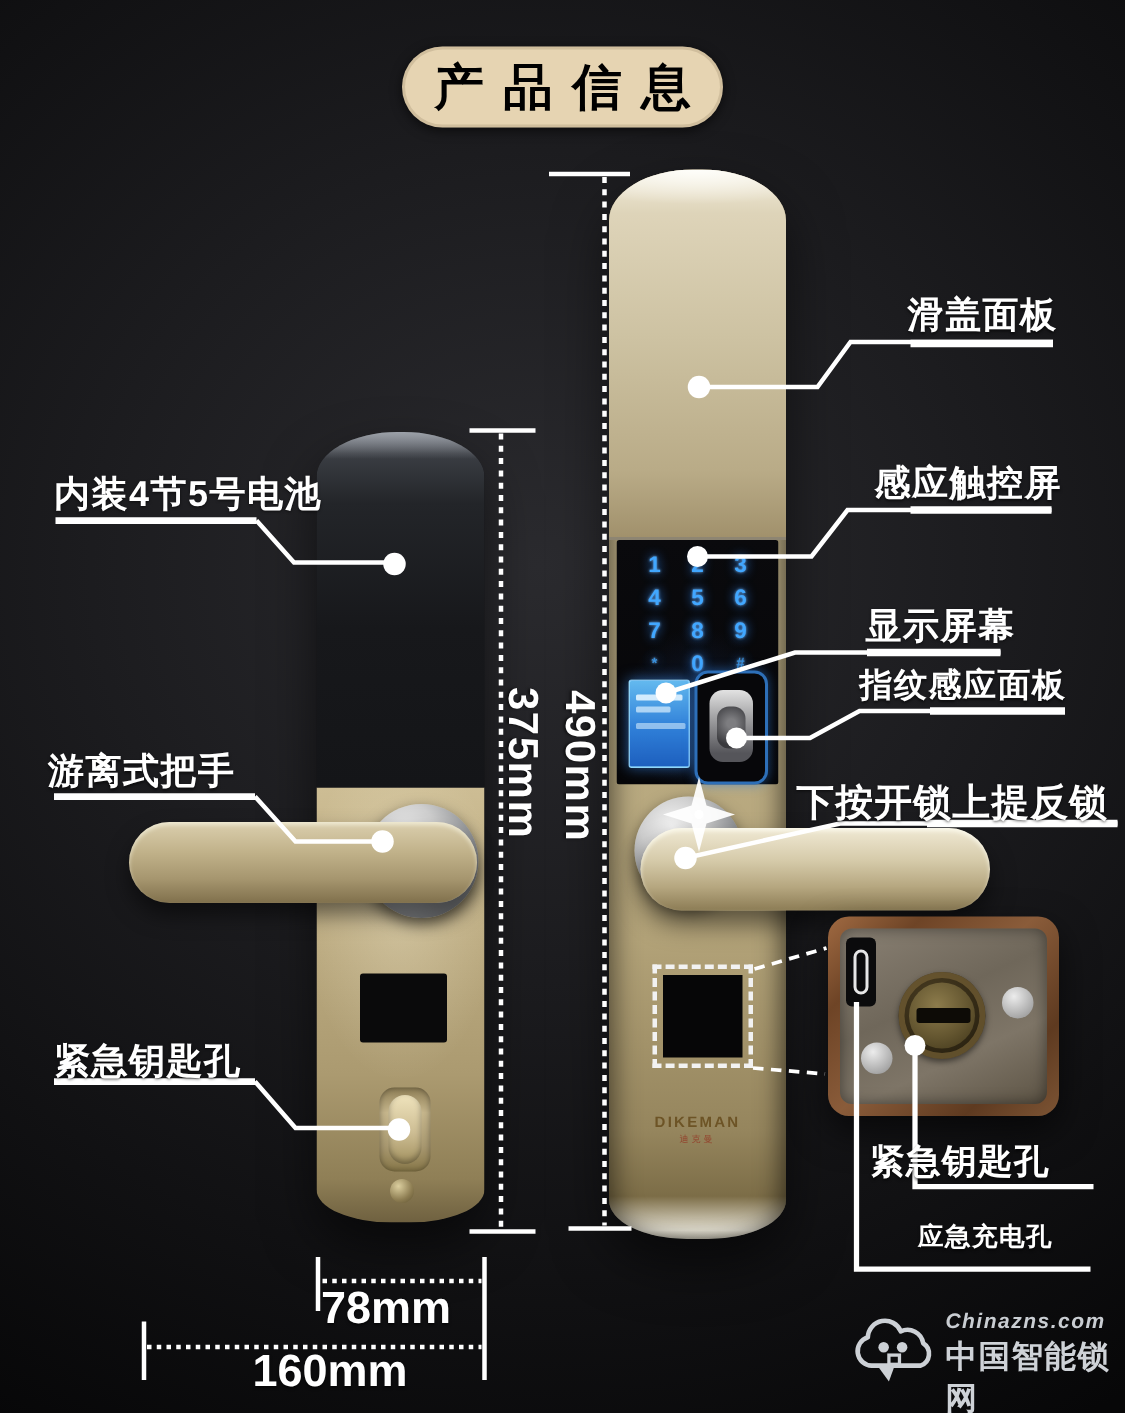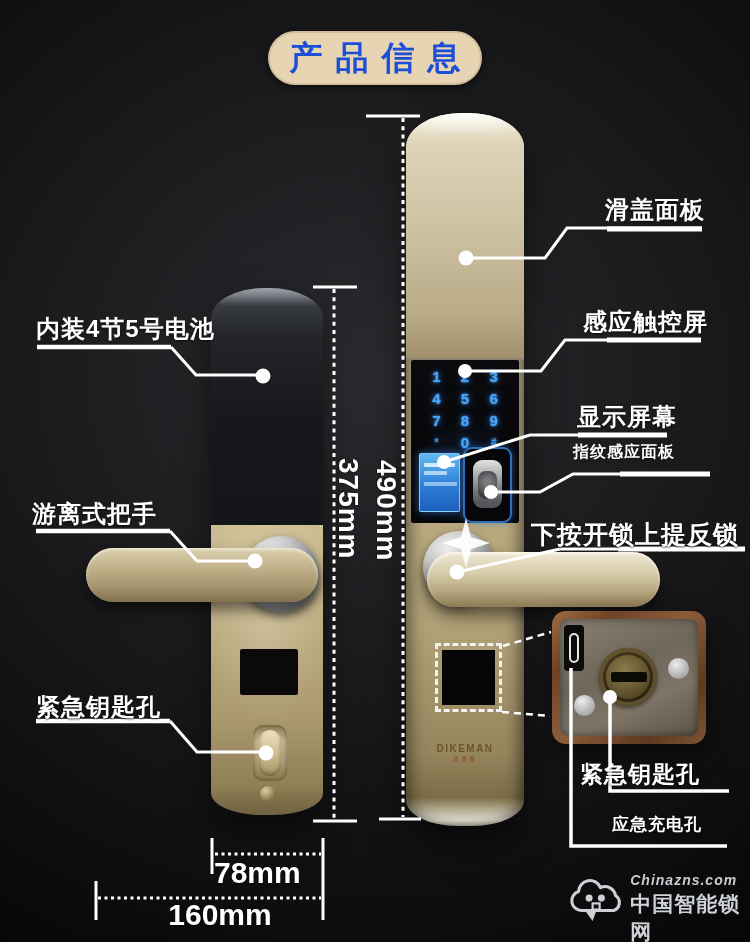--- a/index.html
+++ b/index.html
@@ -8,21 +8,21 @@
     font-family:"Liberation Sans",sans-serif;
     background:
       radial-gradient(95% 70% at 48% 40%, #2b2b2f 0%, #1c1c1f 42%, #111113 72%, #070708 100%);
   }
   
   .title-pill{
     position:absolute;left:268px;top:31px;width:214px;height:54px;
     background:#e6d4b2;border-radius:28px;display:flex;align-items:center;justify-content:center;
     box-shadow:0 2px 8px rgba(0,0,0,.6), inset 0 0 0 2px rgba(90,70,40,.15);
   }
-  .title-pill span{font-size:33px;font-weight:700;color:#1d4ed8;letter-spacing:13px;margin-right:-13px;}
+  .title-pill span{font-size:33px;font-weight:700;color:#000000;letter-spacing:13px;margin-right:-13px;}
   
   .lock-left{
     position:absolute;left:211px;top:288px;width:112px;height:527px;overflow:hidden;
     border-radius:54px 54px 50px 50px / 30px 30px 22px 22px;
     box-shadow:inset 10px 0 16px -6px rgba(0,0,0,.55), inset -10px 0 16px -6px rgba(0,0,0,.6), 0 16px 34px rgba(0,0,0,.55);
   }
   .battery-cover{position:relative;width:100%;height:237px;
     background:linear-gradient(180deg,#64686f 0%,#3b3e44 6%,#232529 20%,#17181b 55%,#141518 100%);}
   .cover-sheen{position:absolute;left:0;top:0;width:100%;height:18px;
     background:linear-gradient(180deg,rgba(175,180,188,.75),rgba(175,180,188,0));}
@@ -254,21 +254,21 @@
     <line x1="502" y1="712" x2="550" y2="716" stroke="#fff" stroke-width="2.5" stroke-dasharray="7 5"></line>
 
     <path d="M466 518 L471 537 L490 543 L471 549 L466 568 L461 549 L442 543 L461 537 Z" fill="#fff" opacity="0.93"></path>
     <circle cx="466" cy="543" r="3" fill="#fff"></circle>
   </svg>
 
   <div class="callout" style="left:605px;top:194px;">滑盖面板</div>
   <div class="callout" style="left:36px;top:313px;">内装4节5号电池</div>
   <div class="callout" style="left:583px;top:306px;">感应触控屏</div>
   <div class="callout" style="left:577px;top:401px;">显示屏幕</div>
-  <div class="callout" style="left:573px;top:442px;font-size:16px;">指纹感应面板</div>
+  <div class="callout" style="left:573px;top:442px;font-size:22px;">指纹感应面板</div>
   <div class="callout" style="left:32px;top:498px;">游离式把手</div>
   <div class="callout" style="left:531px;top:518px;font-size:25px;">下按开锁上提反锁</div>
   <div class="callout" style="left:36px;top:691px;">紧急钥匙孔</div>
   <div class="callout" style="left:580px;top:759px;font-size:23px;">紧急钥匙孔</div>
   <div class="callout" style="left:612px;top:813px;font-size:17px;">应急充电孔</div>
 
   <div class="dim-label dim-vert" style="left:364px;top:458px;">375mm</div>
   <div class="dim-label dim-vert" style="left:402px;top:460px;">490mm</div>
   <div class="dim-label" style="left:214px;top:856px;width:110px;font-size:30px;">78mm</div>
   <div class="dim-label" style="left:120px;top:898px;width:200px;text-align:center;font-size:30px;">160mm</div>

